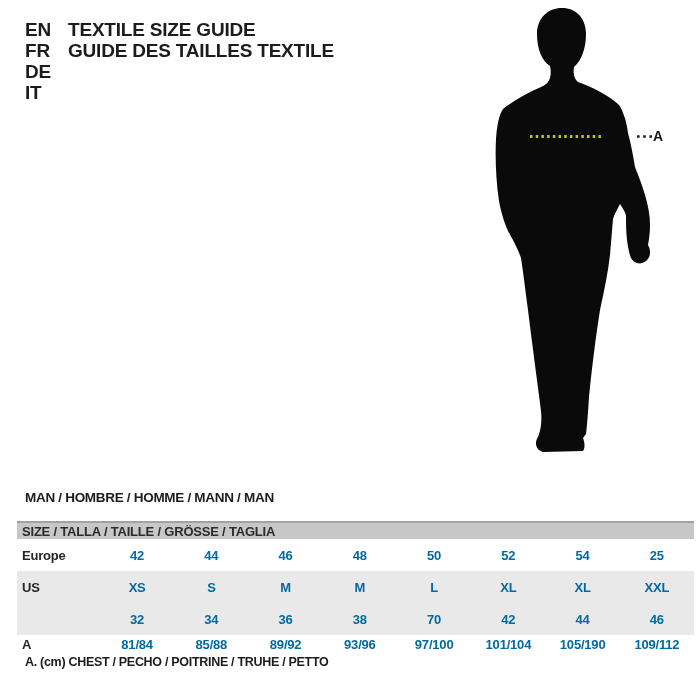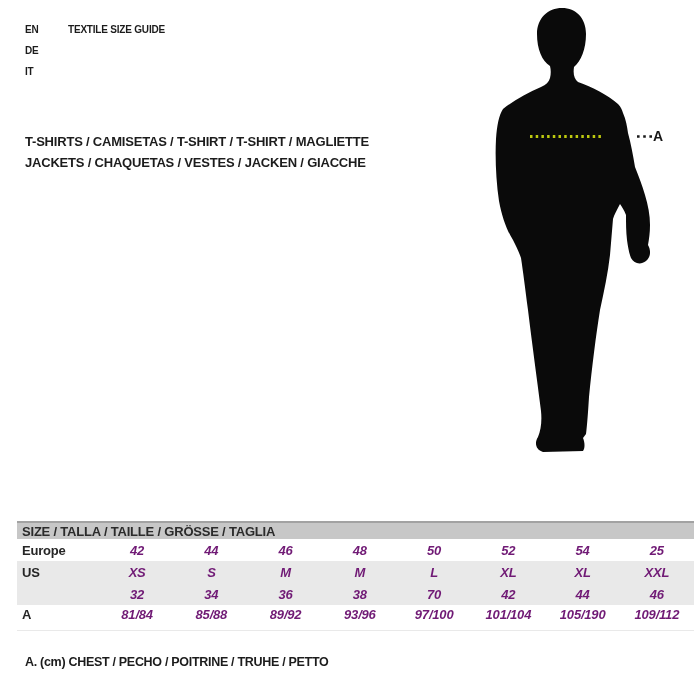--- a/index.html
+++ b/index.html
@@ -4,71 +4,71 @@
 <style>
   html,body{margin:0;padding:0;}
   body{
     width:700px;height:700px;background:#ffffff;
     font-family:"Liberation Sans", sans-serif;color:#1c1c1c;
   }
   .canvas{position:relative;width:700px;height:700px;background:#fff;overflow:hidden;}
 
   
   .lang-block{position:absolute;left:25px;top:19px;}
-  .lang-row{display:flex;align-items:center;height:21px;font-size:10px;font-weight:700;letter-spacing:-0.2px;}
+  .lang-row{display:flex;align-items:center;height:21px;font-size:19px;font-weight:700;letter-spacing:-0.2px;}
   .lang-code{width:43px;flex:0 0 43px;}
 
   
   .category-block{position:absolute;left:25px;top:131px;font-size:13px;font-weight:700;line-height:21px;letter-spacing:-0.2px;}
 
   
   .figure-wrap{position:absolute;left:490px;top:5px;width:176px;height:448px;}
   .measure-label{position:absolute;left:653px;top:128px;font-size:14px;font-weight:700;color:#171717;}
 
   
   .section-title{position:absolute;left:25px;top:490px;font-size:13.5px;font-weight:700;letter-spacing:-0.3px;}
 
   
   .size-table{position:absolute;left:17px;top:521px;width:677px;border-top:2px solid #a2a2a2;}
   .t-header{height:16px;background:#c7c7c7;display:flex;align-items:center;padding-left:5px;
             font-size:13px;font-weight:700;letter-spacing:-0.2px;color:#2b2b2b;text-align:center;}
   .t-row{display:flex;align-items:center;font-size:13px;font-weight:700;letter-spacing:-0.2px;}
-  .t-row.h18{height:22px;}
+  .t-row.h18{height:32px;}
   .t-row.h19{height:19px;}
   .row-stripe{background:#e9e9e9;}
   .t-label{width:83px;flex:0 0 83px;padding-left:5px;box-sizing:border-box;color:#262626;}
-  .t-cell{width:74.25px;flex:0 0 74.25px;text-align:center;color:#701a75;font-style:italic;}
+  .t-cell{width:74.25px;flex:0 0 74.25px;text-align:center;color:#0369a1;}
 
   .faint-line{position:absolute;left:17px;top:630px;width:677px;height:1px;background:#e9e9e9;}
 
   
   .footnote{position:absolute;left:25px;top:641px;font-size:12.5px;font-weight:700;letter-spacing:-0.3px;margin-top:14px;}
 </style>
 </head>
 <body>
 
 <div class="canvas">
 
   <div class="lang-block">
     <div class="lang-row">
       <span class="lang-code">EN</span>
       <span class="lang-label">TEXTILE SIZE GUIDE</span>
     </div>
     <div class="lang-row">
+      <span class="lang-code">FR</span>
+      <span class="lang-label">GUIDE DES TAILLES TEXTILE</span>
+    </div>
+    <div class="lang-row">
       <span class="lang-code">DE</span>
     </div>
     <div class="lang-row">
       <span class="lang-code">IT</span>
     </div>
   </div>
 
-  <div class="category-block">
-    <div>T-SHIRTS / CAMISETAS / T-SHIRT / T-SHIRT / MAGLIETTE</div>
-    <div>JACKETS / CHAQUETAS / VESTES / JACKEN / GIACCHE</div>
-  </div>
 
   <div class="figure-wrap">
     <svg width="176" height="448" viewBox="0 0 176 448" xmlns="http://www.w3.org/2000/svg">
       <path fill-rule="evenodd" d="M72,3 C86,3 96,13 96,29 C96,44 91,56 84,62 C83,69 84,74 88,77
                C102,82 118,90 128,99 C131,102 132,105 133,108 C136,115 137,121 138,128
                C141,139 143,150 145,162 C149,172 152,180 155,190 C158,200 160,210 160,220
                C160,228 159,234 158,240 C161,245 161,252 156,256 C151,260 144,259 141,253
                C139,248 138,242 137,235 C136,227 136,218 136,210 C134,205 132,202 130,199
                C127,205 124,210 123,214 C122,226 121,238 120,250 C118,268 114,286 110,305
                C106,330 102,362 99,392 C98,408 97,421 96,429 L93,433 C95,438 95,443 93,446
@@ -76,20 +76,21 @@
                C35,282 33,266 31,253 C29,247 26,241 23,235 C17,226 12,212 9,196
                C6,176 5,152 6,134 C7,120 9,110 13,104 C23,96 37,88 51,82
                C56,80 59,77 60,73 C61,69 61,65 60,61 C52,56 47,44 47,29 C47,13 58,3 72,3 Z" fill="#0a0a0a"></path>
       <line x1="40" y1="131.5" x2="111" y2="131.5" stroke-width="3" stroke-dasharray="2.5 3.2" stroke="#bdc90f"></line>
       <line x1="147" y1="131.5" x2="163" y2="131.5" stroke-width="2.5" stroke-dasharray="2.6 3.6" stroke="#1a1a1a"></line>
     </svg>
   </div>
 
   <div class="measure-label">A</div>
 
+  <div class="section-title">MAN / HOMBRE / HOMME / MANN / MAN</div>
 
   <div class="size-table">
     <div class="t-header">SIZE / TALLA / TAILLE / GRÖSSE / TAGLIA</div>
 
     <div class="t-row h18">
       <span class="t-label">Europe</span>
       <span class="t-cell">42</span>
       <span class="t-cell">44</span>
       <span class="t-cell">46</span>
       <span class="t-cell">48</span>

